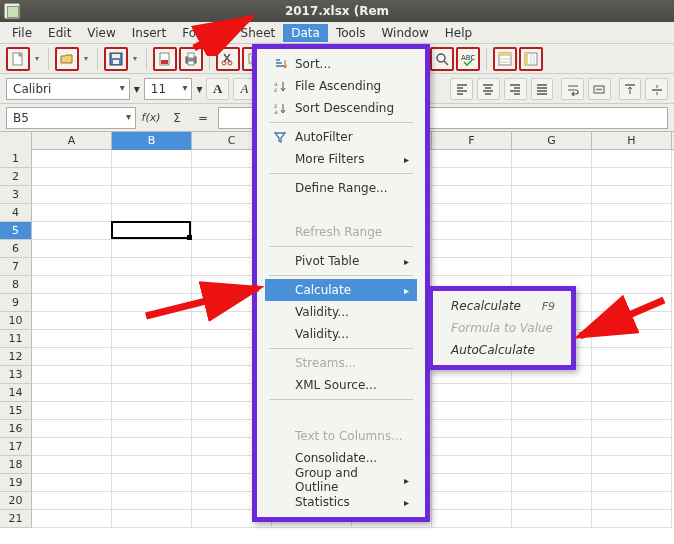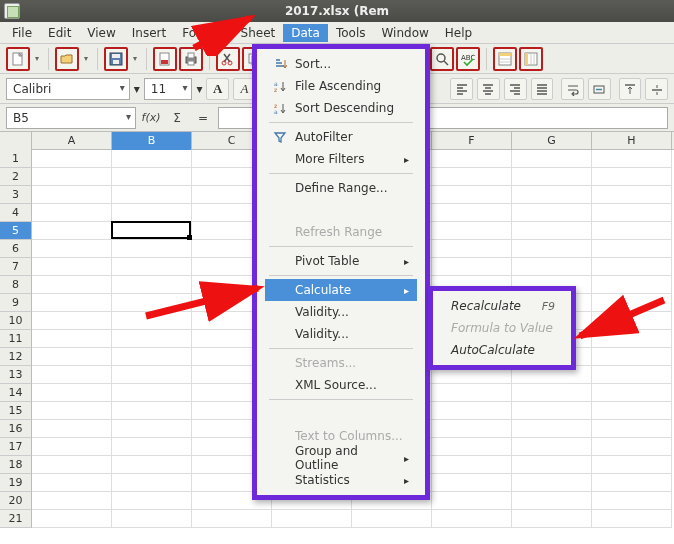--- a/index.html
+++ b/index.html
@@ -564,20 +564,24 @@
     <div class="hr"></div>
     <div class="row disabled">
       <span class="ico"></span>
     </div>
     <div class="row disabled">
       <span class="ico"></span>
       <span class="lab">Text to Columns...</span>
     </div>
     <div class="row">
       <span class="ico"></span>
+      <span class="lab">Consolidate...</span>
+    </div>
+    <div class="row">
+      <span class="ico"></span>
       <span class="lab">Group and Outline</span>
       <span class="sub">▸</span>
     </div>
     <div class="row">
       <span class="ico"></span>
       <span class="lab">Statistics</span>
       <span class="sub">▸</span>
     </div>
   </div>
 

